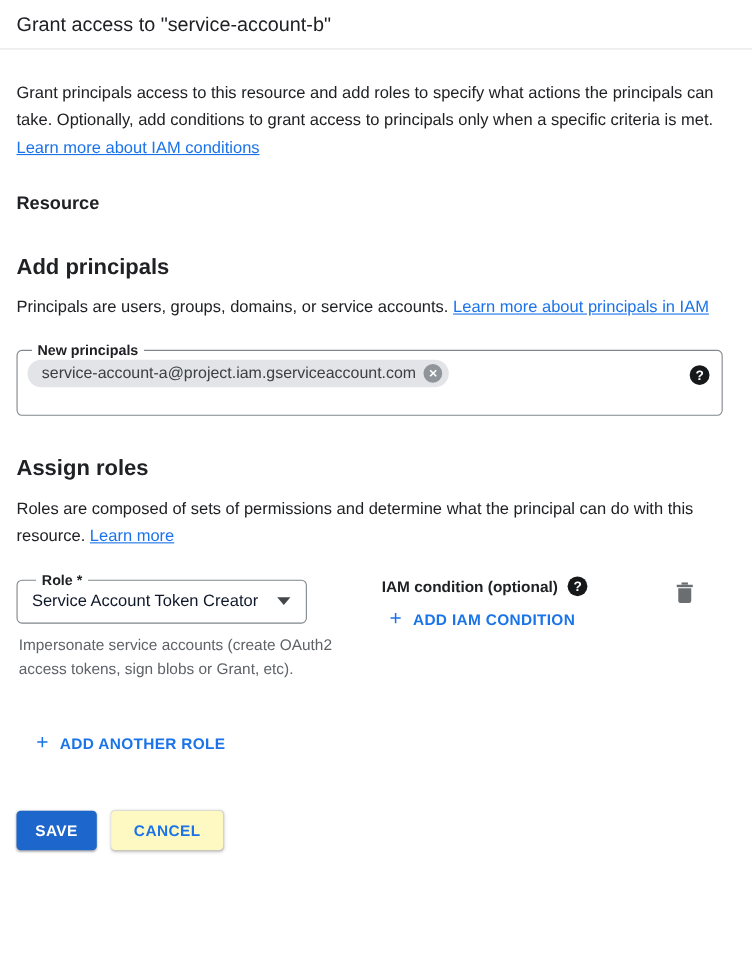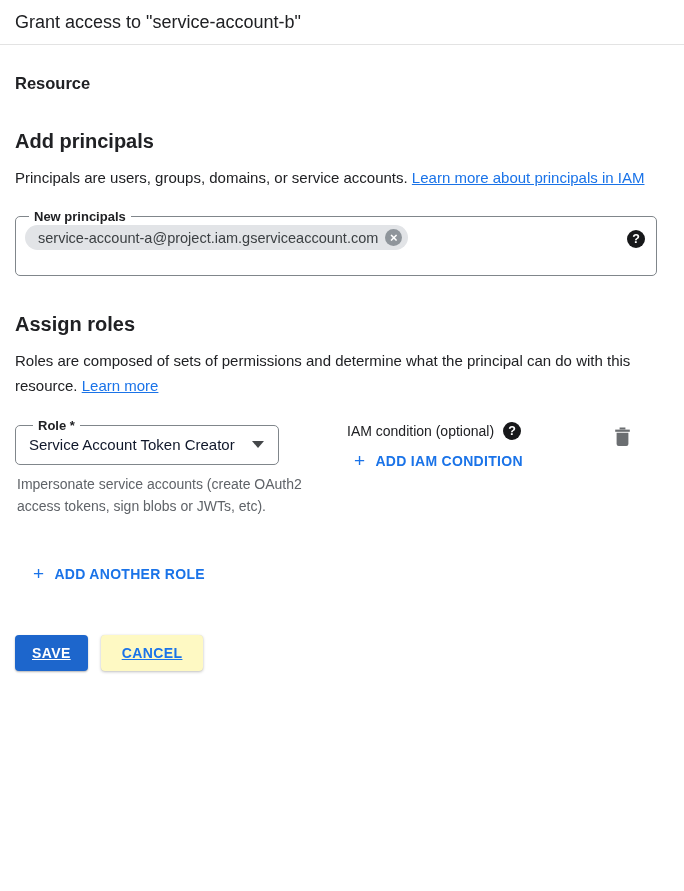--- a/index.html
+++ b/index.html
@@ -86,61 +86,62 @@
     margin-right: 2px;
   }
   .role-helper {
     margin-top: 9px; margin-left: 2px;
     width: 292px;
     font-size: 14px; line-height: 21.5px; color: #5f6368;
   }
 
   .cond-col { margin-left: 30px; padding-top: 4px; }
   .cond-label-row { display: flex; align-items: center; gap: 9px; }
-  .cond-label { font-size: 14px; font-weight: 400; color: #202124; }
+  .cond-label { font-size: 14px; font-weight: 700; color: #202124; }
   .text-button {
     display: inline-flex; align-items: center; gap: 10px;
     color: #1a73e8; font-size: 14px; font-weight: 700;
     letter-spacing: 0.3px; cursor: pointer; background: none; border: none;
     font-family: "Liberation Sans", sans-serif;
   }
   .plus-glyph { font-size: 19px; font-weight: 400; line-height: 14px; }
   .cond-add { margin-top: 13px; margin-left: 7px; }
 
   .trash-wrap { margin-left: auto; margin-right: 26px; padding-top: 9px; cursor: pointer; background: none; border: none; }
 
   .add-role { margin-top: 49px; margin-left: 18px; }
 
   .footer { margin-top: 51px; display: flex; align-items: center; gap: 13px; }
   .btn {
     border: none; border-radius: 4px; cursor: pointer;
     font-family: "Liberation Sans", sans-serif;
     font-size: 14px; font-weight: 700; letter-spacing: 0.4px;
     padding: 10px 17px;
-    text-decoration: underline;
   }
   .btn-primary {
     background: #1d66cc; color: #ffffff;
     box-shadow: 0 1px 2px rgba(0,0,0,0.3);
   }
   .btn-secondary {
     background: #fef9c3; color: #1a73e8;
     box-shadow: 0 1px 3px rgba(0,0,0,0.25), 0 0 1px rgba(0,0,0,0.1);
     padding: 10px 21px;
   }
 </style>
 </head>
 <body>
 
 <div class="dialog-header">
   <div class="dialog-title">Grant access to "service-account-b"</div>
 </div>
 
 <div class="content">
 
+  <p class="body-text intro"><span>Grant principals access to this resource and add roles to specify what actions the principals can take. Optionally, add conditions to grant access to principals only when a specific criteria is met.</span>
+    <a class="link">Learn more about IAM conditions</a></p>
 
   <div class="section-heading-sm">Resource</div>
 
 
   <div class="section-heading-lg">Add principals</div>
 
   <p class="body-text section-desc"><span>Principals are users, groups, domains, or service accounts.</span>
     <a class="link">Learn more about principals in IAM</a></p>
 
   <fieldset class="outlined principals-box">
@@ -162,21 +163,21 @@
   <div class="role-row">
 
     <div class="role-col">
       <fieldset class="outlined role-select">
         <legend>Role *</legend>
         <div class="role-value-row">
           <span class="role-value">Service Account Token Creator</span>
           <span class="dd-arrow"></span>
         </div>
       </fieldset>
-      <div class="role-helper">Impersonate service accounts (create OAuth2 access tokens, sign blobs or JWTs, etc).</div>
+      <div class="role-helper">Impersonate service accounts (create OAuth2 access tokens, sign blobs or Grant, etc).</div>
     </div>
 
     <div class="cond-col">
       <div class="cond-label-row">
         <span class="cond-label">IAM condition (optional)</span>
         <span class="help-dot">?</span>
       </div>
       <button class="text-button cond-add">
         <span class="plus-glyph">+</span>
         <span>ADD IAM CONDITION</span>

